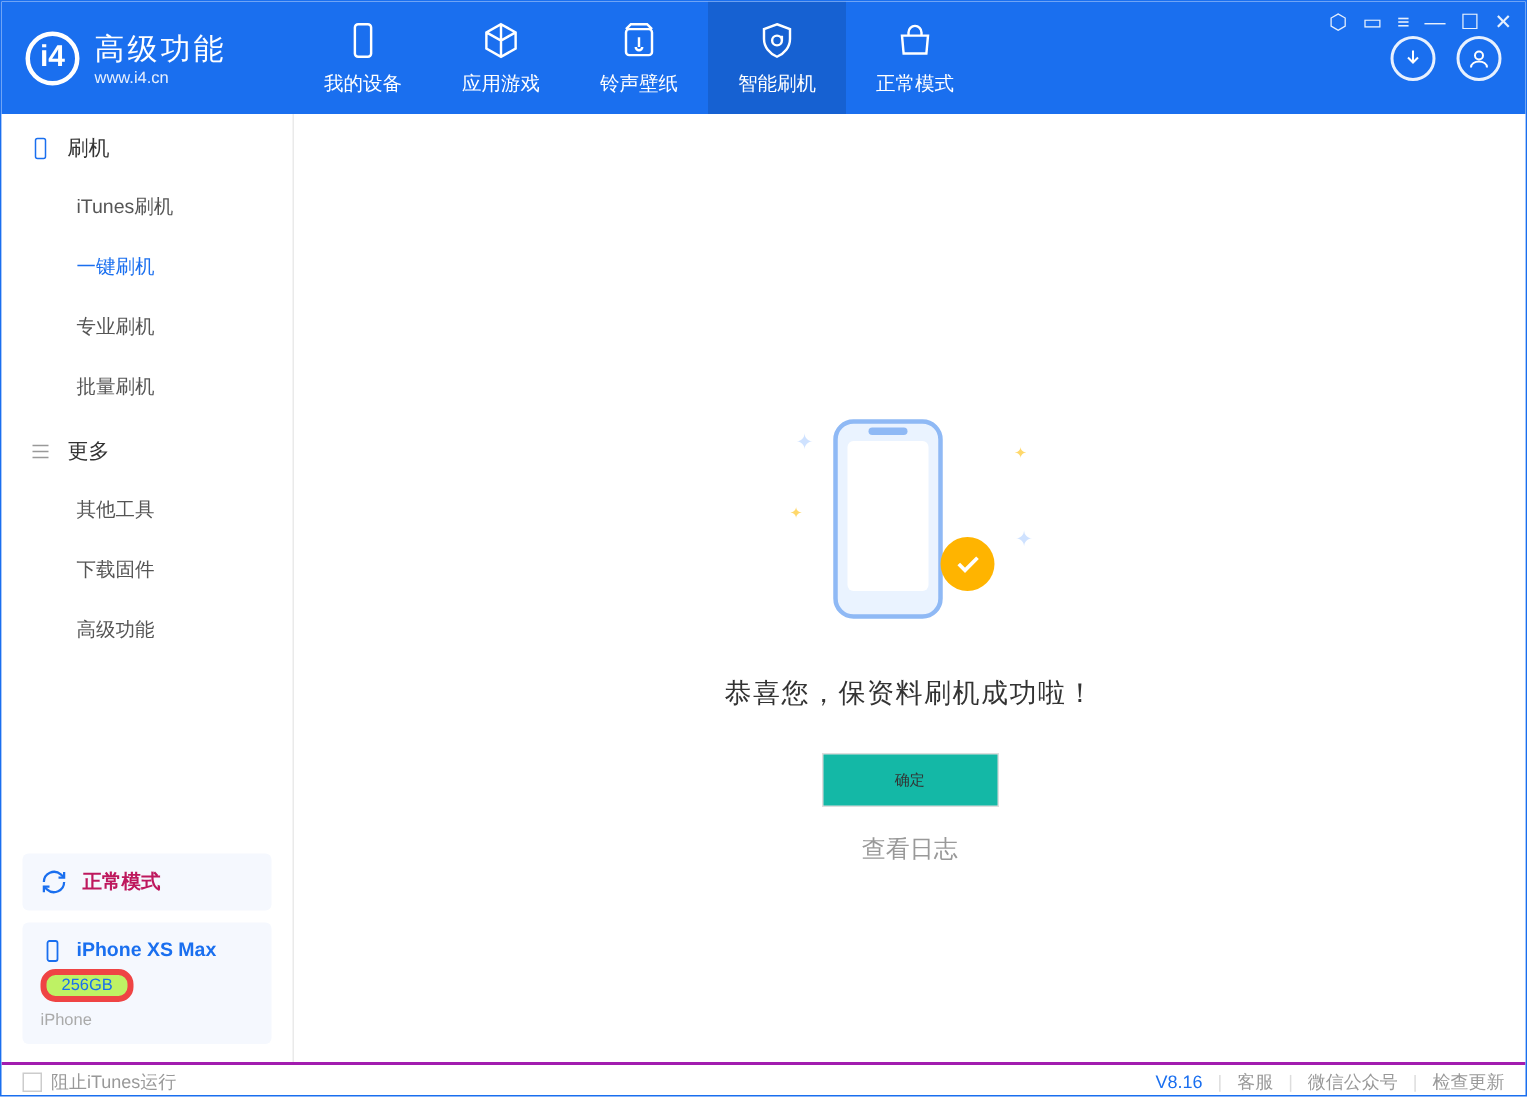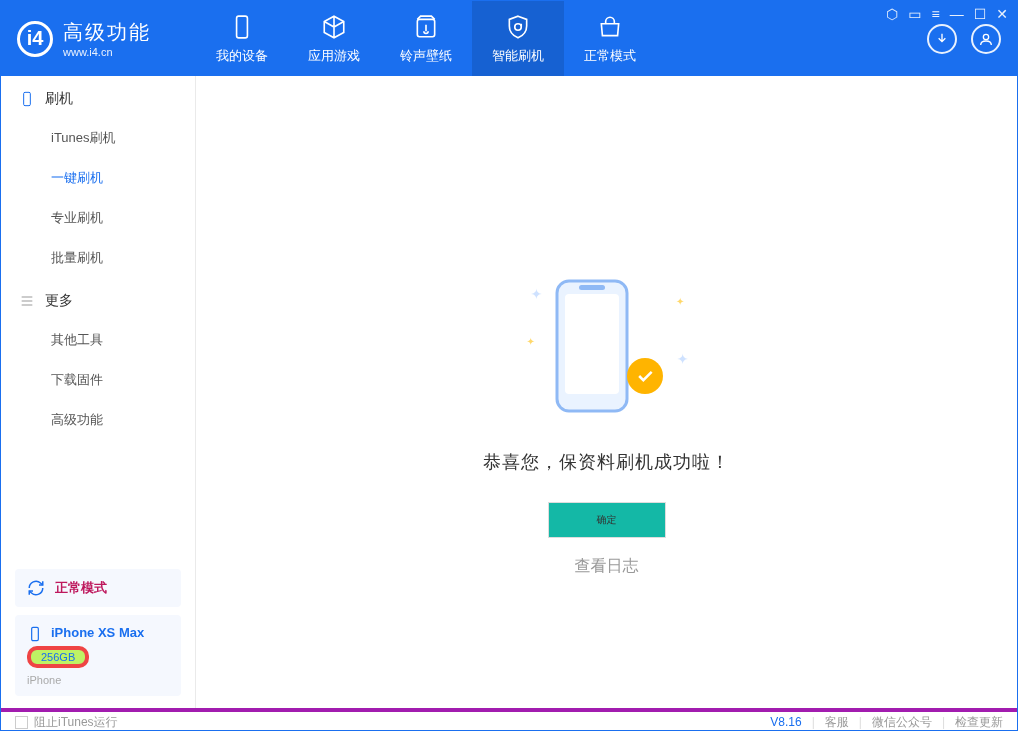--- a/index.html
+++ b/index.html
@@ -46,21 +46,21 @@
 .center-box { position:absolute; top:200px; left:0; right:0; display:flex; flex-direction:column; align-items:center;}
 .phone-illus { position:relative; width: 120px; height: 150px; margin-bottom: 24px; }
 .phone-svg{width:90px;height:140px;}
 .sparkle{position:absolute; font-size:14px;color:#cfe2ff;}
 .s1{top:10px;left:-16px;} .s2{top:60px;left:-20px;color:#ffd86b;font-size:10px;} .s3{top:20px;right:-18px;color:#ffd86b;font-size:10px;} .s4{top:75px;right:-22px;} 
 .check-badge{position:absolute;bottom:32px;right:4px;width:36px;height:36px;background:#ffb400;border-radius:50%;display:flex;align-items:center;justify-content:center;}
 .success-text { font-size: 18px; color: #333; margin-bottom: 28px; letter-spacing:1px;}
 .ok-btn { border: 1px solid #ddd; background: #14b8a6; padding: 10px 48px; font-size: 10px; color: #333; cursor: pointer; margin-bottom:18px;}
 .log-link { font-size: 16px; color: #999; cursor: pointer; }
 
-.footer { height: 24px; border-top: 4px solid #a21caf; display: flex; align-items: center; padding: 0 14px; font-size: 12px; color: #999; }
+.footer { height: 24px; border-top: 2px solid #a21caf; display: flex; align-items: center; padding: 0 14px; font-size: 12px; color: #999; }
 .footer-left{display:flex;align-items:center;gap:6px;}
 .footer-right { margin-left: auto; display: flex; align-items: center; gap: 10px; }
 .v{color:#1a6fef;}
 .divider { color: #ddd; }
 </style>
 </head>
 <body>
 
 <div class="header">
   <div class="logo-area">

